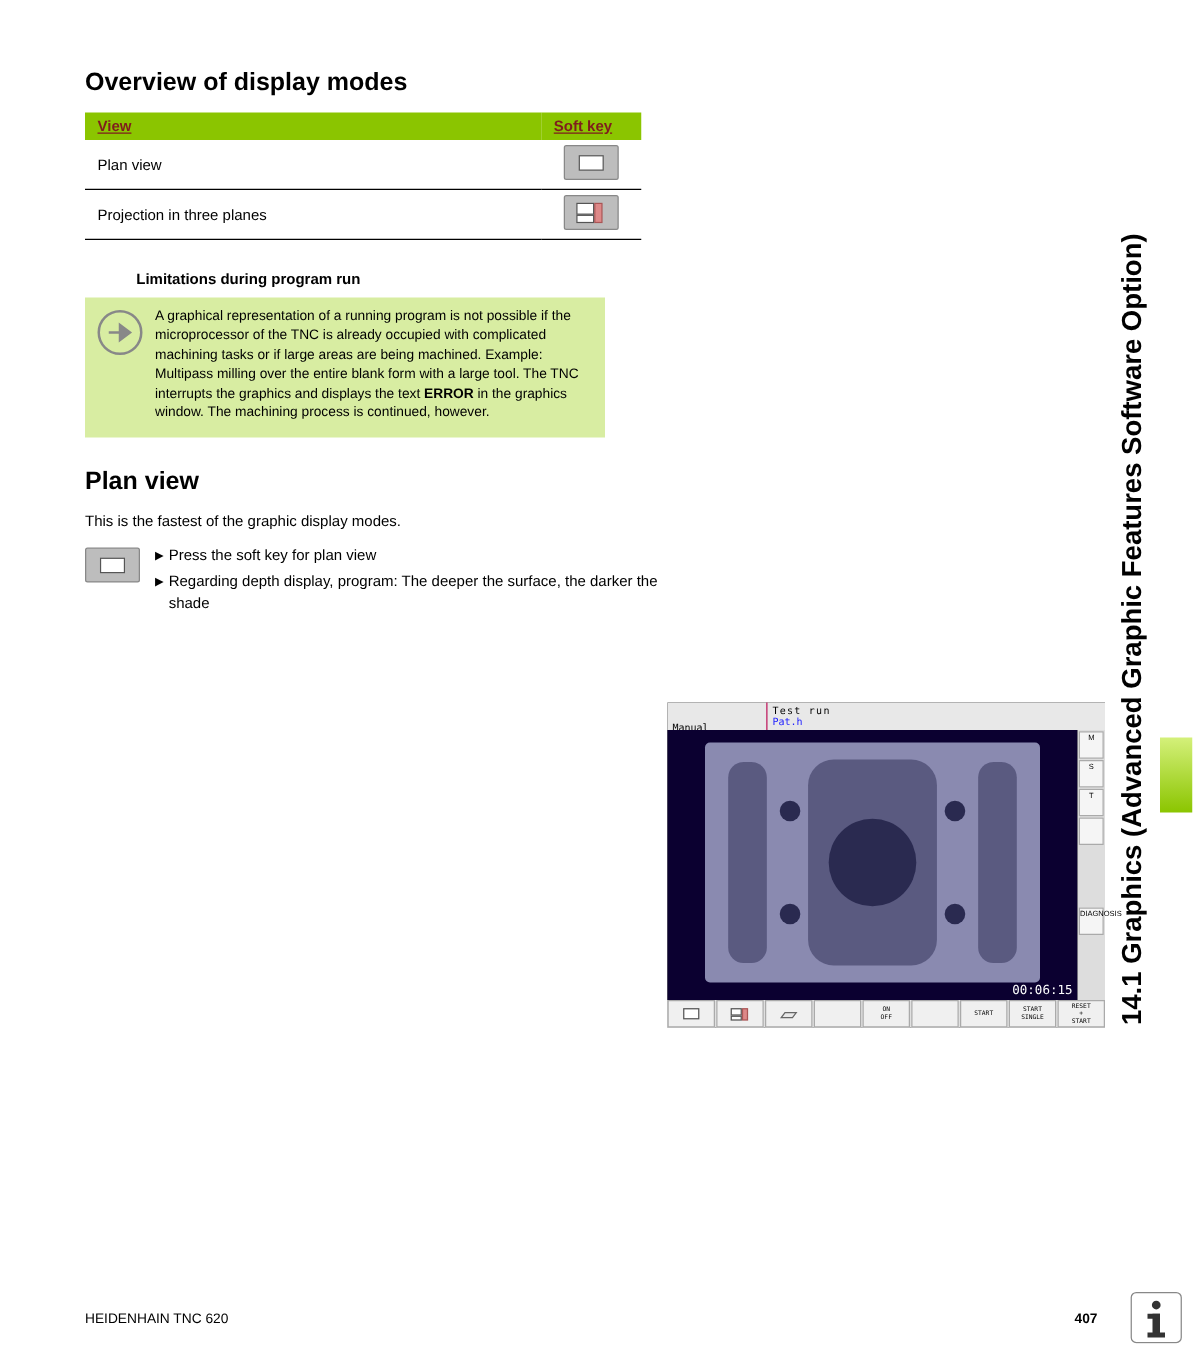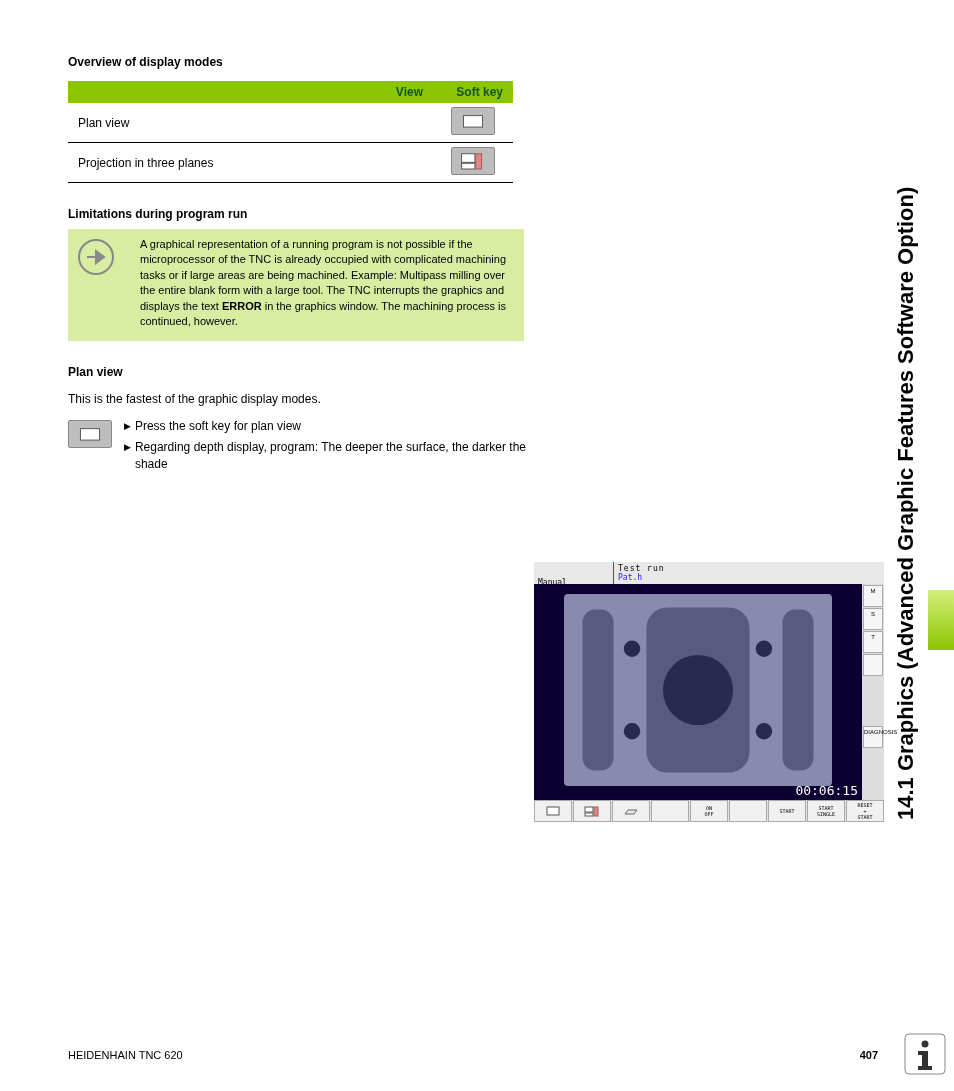--- a/index.html
+++ b/index.html
@@ -32,43 +32,44 @@
   }
   .side-bar {
     position: absolute;
     right: 0;
     top: 590px;
     width: 26px;
     height: 60px;
     background: linear-gradient(to top, #8BC500, #D4F07A);
   }
   h2.section {
-    font-size: 12px;
+    font-size: 20px;
     font-weight: bold;
     margin-bottom: 12px;
   }
   p.body {
     font-size: 12px;
     line-height: 1.35;
     margin-bottom: 10px;
   }
   .intro { width: 420px; }
   table.softkey {
     width: 445px;
     border-collapse: collapse;
     font-size: 12px;
     margin-top: 6px;
   }
   table.softkey th {
     background: #8BC500;
-    color: #14532d;
-    text-align: right;
+    color: #7f1d1d;
+    text-align: left;
     padding: 4px 10px;
     font-weight: bold;
     font-size: 12px;
+    text-decoration: underline;
   }
   table.softkey th.k2 { width: 80px; }
   table.softkey td {
     padding: 6px 10px;
     border-bottom: 1px solid #000;
     vertical-align: middle;
   }
   table.softkey td.icon { text-align: center; padding: 4px 0; }
   .key {
     display: inline-block;
@@ -77,29 +78,30 @@
     border: 1px solid #888;
     border-radius: 2px;
     position: relative;
   }
   .key svg { position: absolute; inset: 0; }
   h3.sub {
     font-size: 12px;
     font-weight: bold;
     margin-top: 24px;
     margin-bottom: 8px;
+    margin-left: 41px;
   }
   .note {
-    width: 456px;
+    width: 416px;
     background: #D8EDA2;
     display: flex;
     padding: 8px 12px 12px 8px;
     font-size: 11px;
     line-height: 1.4;
-    gap: 24px;
+    gap: 8px;
   }
   .note-icon {
     width: 40px; height: 40px;
     flex-shrink: 0;
   }
   .note-text { flex: 1; }
   .plan-sec { margin-top: 24px; width: 470px; }
   .plan-row { display: flex; gap: 12px; margin-top: 6px; }
   .plan-key { flex-shrink: 0; padding-top: 2px; }
   .plan-list { font-size: 12px; line-height: 1.45; }
@@ -114,21 +116,21 @@
     background: #000;
   }
   .scr-top { position: absolute; top: 0; left: 0; right: 0; height: 22px; display: flex; background: #e8e8e8; font-family: monospace; font-size: 8px; }
   .scr-mode { width: 80px; padding: 16px 4px; border-right: 1px solid #be185d; }
   .scr-title { flex: 1; padding: 2px 4px; letter-spacing: 1px; }
   .scr-file { position: absolute; top: 11px; left: 84px; color: #2020ff; font-family: monospace; font-size: 8px; }
   .scr-sidebar { position: absolute; right: 0; top: 22px; width: 22px; bottom: 22px; background: #ddd; }
   .scr-sidebar .sb { width: 20px; height: 22px; margin: 1px; background: #f5f5f5; border: 1px solid #aaa; font-size: 6px; text-align: center; line-height: 10px; }
   .scr-view { position: absolute; top: 22px; left: 0; right: 22px; bottom: 22px; background: #0b0030; }
   .scr-work { position: absolute; inset: 10px 30px 14px 30px; background: #8a8ab0; border-radius: 4px; }
-  .scr-time { position: absolute; bottom: 24px; right: 26px; color: #fff; font-family: monospace; font-size: 13px; margin-top: 44px; }
+  .scr-time { position: absolute; bottom: 24px; right: 26px; color: #fff; font-family: monospace; font-size: 10px; margin-top: 44px; }
   .scr-bottom { position: absolute; bottom: 0; left: 0; right: 0; height: 22px; background: #e0e0e0; display: flex; gap: 1px; }
   .scr-bottom .bk { flex: 1; background: #f0f0f0; border: 1px solid #aaa; font-size: 5px; text-align: center; display: flex; align-items: center; justify-content: center; font-family: monospace; }
   .footer {
     position: absolute;
     bottom: 30px;
     left: 68px;
     width: 810px;
     display: flex;
     justify-content: space-between;
     font-size: 11px;

